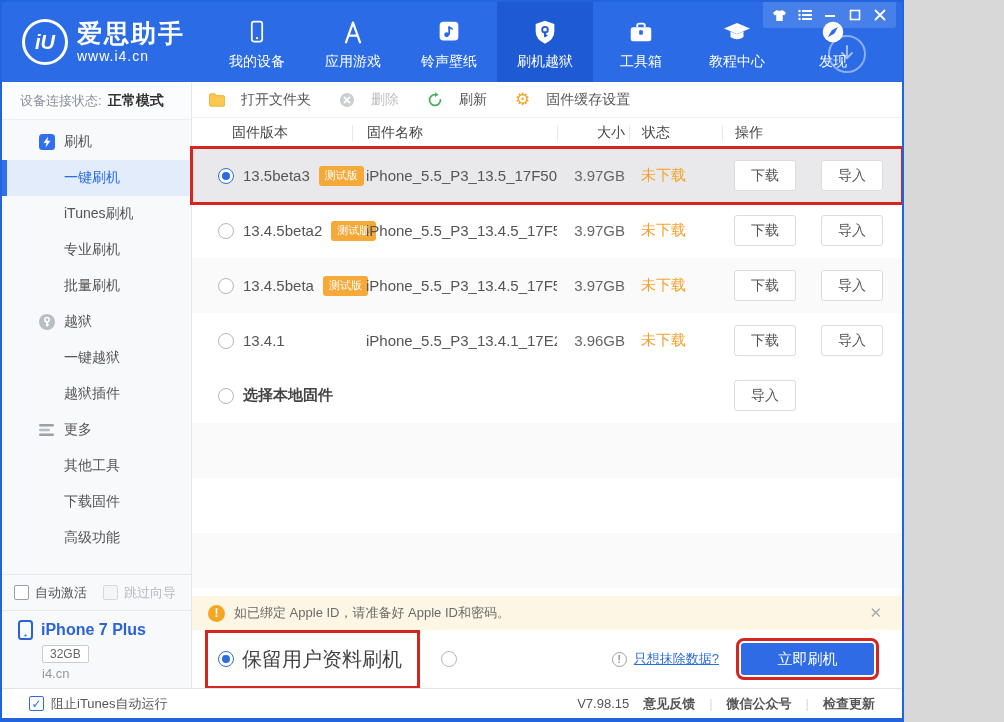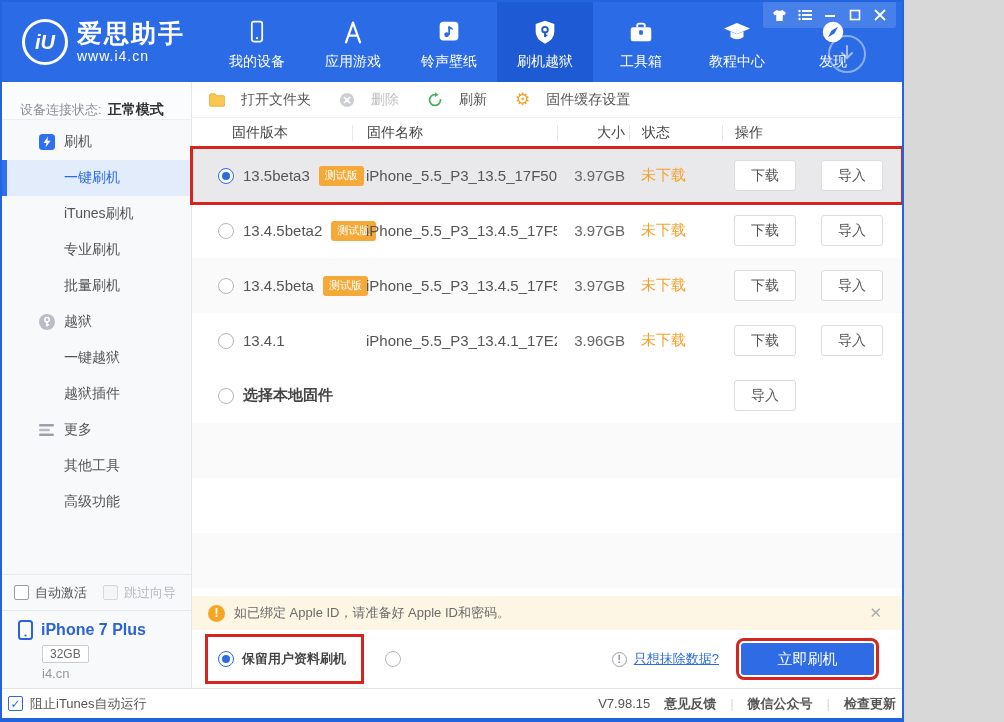--- a/index.html
+++ b/index.html
@@ -27,21 +27,21 @@
     border-radius:0 0 3px 3px; padding:3px 4px; }
   .wc-btn { width:25px; height:20px; display:flex; align-items:center; justify-content:center; cursor:pointer; }
   .dl-circle { position:absolute; right:36px; top:33px; width:38px; height:38px; border-radius:50%;
     border:2px solid rgba(255,255,255,0.45); display:flex; align-items:center; justify-content:center; cursor:pointer; }
 
   
   .body { flex:1; display:flex; min-height:0; }
 
   
   .sidebar { width:190px; background:#f8f9fb; border-right:1px solid #e7e7ea; display:flex; flex-direction:column; flex-shrink:0; }
-  .conn-status { height:38px; display:flex; align-items:flex-end; padding-left:18px;
+  .conn-status { height:38px; display:flex; align-items:center; padding-left:18px;
     font-size:13px; color:#8a8f99; border-bottom:1px solid #eceef1; background:#fbfcfe; gap:6px; }
   .conn-status b { color:#333; font-size:14px; }
   .menu { flex:1; padding-top:4px; overflow:hidden; }
   .menu-row { height:36px; display:flex; align-items:center; font-size:14px; color:#555;
     cursor:pointer; position:relative; }
   .menu-row .mi { width:22px; margin-left:34px; margin-right:6px; display:flex; justify-content:center; align-items:center; }
   .menu-row.sub { padding-left:62px; }
   .menu-row.active { background:#e2ecfb; color:#2a6be0; }
   .menu-row.active::before { content:""; position:absolute; left:0; top:0; bottom:0; width:5px; background:#2f6ff0; }
   .side-checks { height:36px; border-top:1px solid #e6e8eb; display:flex; align-items:center;
@@ -85,21 +85,21 @@
 
   .filler { flex:1; background:repeating-linear-gradient(#fafafb 0 55px, #ffffff 55px 110px); }
 
   .notice { height:34px; background:#fdf6e4; display:flex; align-items:center; padding:0 16px;
     font-size:13px; color:#6b6b6b; flex-shrink:0; gap:9px; }
   .warn-dot { width:17px; height:17px; border-radius:50%; background:#f5a623; color:#fff;
     display:flex; align-items:center; justify-content:center; font-size:12px; font-weight:bold; flex-shrink:0; }
   .notice-close { margin-left:auto; color:#aaa; font-size:15px; cursor:pointer; padding:0 4px; }
 
   .options { height:58px; display:flex; align-items:center; padding:0 16px; flex-shrink:0; background:#fff; }
-  .opt { display:flex; align-items:center; gap:8px; font-size:13px; color:#444; cursor:pointer;font-weight:bold; }
+  .opt { display:flex; align-items:center; gap:8px; font-size:20px; color:#444; cursor:pointer; }
   .opt-annot { outline:3px solid #d6251f; padding:13px 15px 13px 10px; margin-right:24px; }
   .opt + .opt, .opt-annot + .opt { margin-right:34px; }
   .opts-right { margin-left:auto; display:flex; align-items:center; }
   .erase-link { color:#2a6be0; font-size:13px; text-decoration:underline; margin-left:7px; cursor:pointer; }
   .flash-btn { width:133px; height:32px; background:#2e6be5; color:#fff; font-size:15px; border:none;
     border-radius:3px; margin:0 12px 0 22px; outline:3px solid #d6251f; outline-offset:2px; cursor:pointer; }
 
   
   .radio { width:16px; height:16px; border-radius:50%; border:1px solid #b4b7bd; background:#fff;
     display:inline-flex; align-items:center; justify-content:center; flex-shrink:0; }
@@ -112,21 +112,21 @@
   .cb.on::after { content:"\2713"; color:#2a6be0; font-size:12px; font-weight:bold; line-height:1; }
   .ic-q { display:inline-flex; width:16px; height:16px; border-radius:50%; border:1px solid #8fb3ef;
     color:#5c8de0; font-size:11px; align-items:center; justify-content:center; font-weight:bold; }
   .ic-q::after { content:"?"; }
   .ic-excl { display:inline-flex; width:15px; height:15px; border-radius:50%; border:1px solid #9aa0a8;
     color:#868c95; font-size:10px; align-items:center; justify-content:center; font-weight:bold; }
   .ic-excl::after { content:"!"; }
 
   
   .statusbar { height:30px; border-top:1px solid #e4e4e7; background:#fff; display:flex; align-items:center;
-    padding:0 6px; font-size:13px; color:#555; flex-shrink:0; gap:0; }
+    padding:0 27px; font-size:13px; color:#555; flex-shrink:0; gap:0; }
   .sb-right { margin-left:auto; display:flex; align-items:center; gap:14px; color:#555; }
   .sb-sep { color:#d9d9dc; }
   .sb-link { cursor:pointer;font-weight:bold; }
 </style>
 </head>
 <body>
 
 <div class="window">
 
   <div class="header">
@@ -302,20 +302,23 @@
                 <rect x="0" y="5.7" width="11" height="2.6" rx="1.3" fill="#b7bcc3"></rect>
                 <rect x="0" y="10.4" width="15" height="2.6" rx="1.3" fill="#9aa0a8"></rect>
               </svg>
           </span>
           <span>更多</span>
         </div>
         <div class="menu-row sub">
           <span>其他工具</span>
         </div>
         <div class="menu-row sub">
+          <span>下载固件</span>
+        </div>
+        <div class="menu-row sub">
           <span>高级功能</span>
         </div>
       </div>
 
       <div class="side-checks">
         <label style="display:flex;align-items:center;gap:6px;">
           <span class="cb"></span>
           <span>自动激活</span>
         </label>
         <label style="display:flex;align-items:center;gap:6px;" class="dim">

